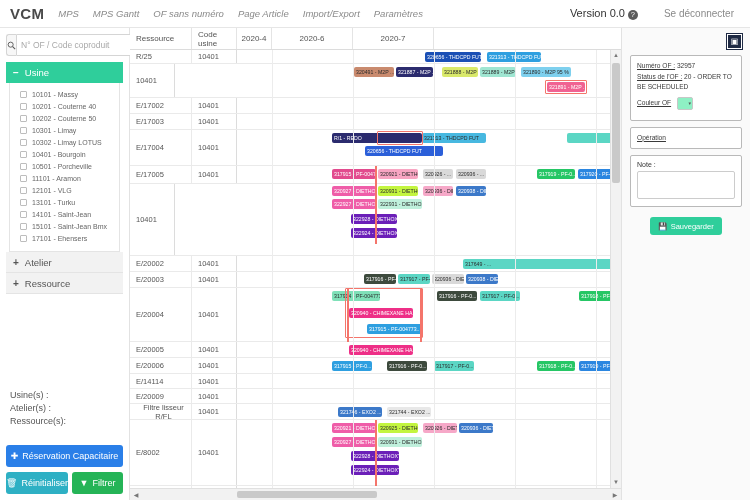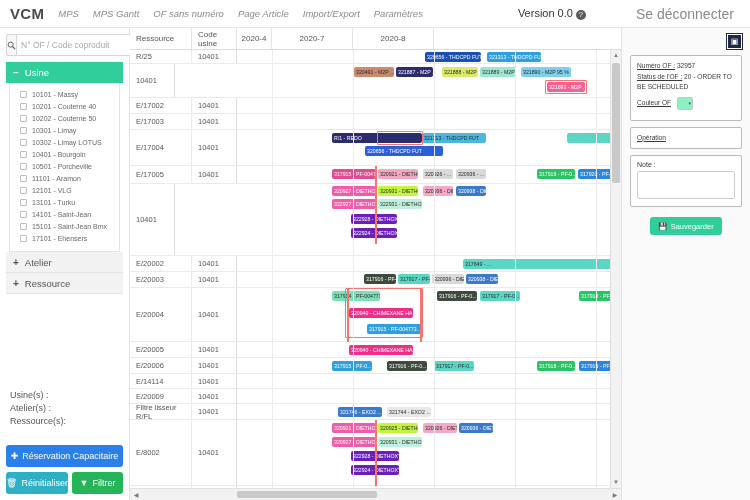--- a/index.html
+++ b/index.html
@@ -35,36 +35,36 @@
     color: #8a8a8a;
     margin-right: 14px;
     white-space: nowrap;
     cursor: pointer;
     font-style: italic;
   }
   #navright {
     margin-left: auto;
     display: flex;
     align-items: center;
-    gap: 10px;
+    gap: 26px;
     padding-right: 6px;
   }
   .qmark {
     display: inline-block;
     width: 10px; height: 10px;
     border-radius: 50%;
     background: #5b5b5b;
     color: #fff;
     font-size: 7.5px;
     line-height: 10px;
     text-align: center;
     margin-left: 3px;
     vertical-align: middle;
   }
-  #logout { font-size: 14px; color: #8a8a8a; cursor: pointer; margin-left: 40px; }
+  #logout { font-size: 10px; color: #8a8a8a; cursor: pointer; }
 
   
   #wrap {
     display: flex;
     height: 472px;
     background: #fafafa;
   }
 
   
   #sidebar {
@@ -220,21 +220,21 @@
     display: flex;
     border-bottom: 1px solid #eaeaea;
     align-items: center;
   }
   .cell-res {
     width: 62px; flex: 0 0 62px;
     font-size: 7.5px; color: #555;
     padding-left: 6px;
     border-right: 1px solid #eaeaea;
     align-self: stretch;
-    display: flex; align-items: center;
+    display: flex; align-items: center; text-align: center;
   }
   .cell-code {
     width: 45px; flex: 0 0 45px;
     font-size: 7.5px; color: #555;
     padding-left: 6px;
     border-right: 1px solid #dcdcdc;
     align-self: stretch;
     display: flex; align-items: center;
   }
 
@@ -530,22 +530,22 @@
       </div>
     </div>
   </div>
 
   <div id="center">
     <div id="gantt-head">
       <div class="gh-cell gh-res">Ressource</div>
       <div class="gh-cell gh-code">Code usine</div>
       <div id="gh-timeline">
           <div class="gh-month" style="flex-basis: 35px;">2020-4</div>
+          <div class="gh-month">2020-6</div>
           <div class="gh-month">2020-7</div>
-          <div class="gh-month">2020-8</div>
         </div>
     </div>
 
     <div id="gantt-body">
       <div id="grid-left">
           <div class="row" style="height: 14px;">
             <div class="cell-res">R/25</div>
             <div class="cell-code">10401</div>
           </div>
           <div class="row" style="height: 34px;">

